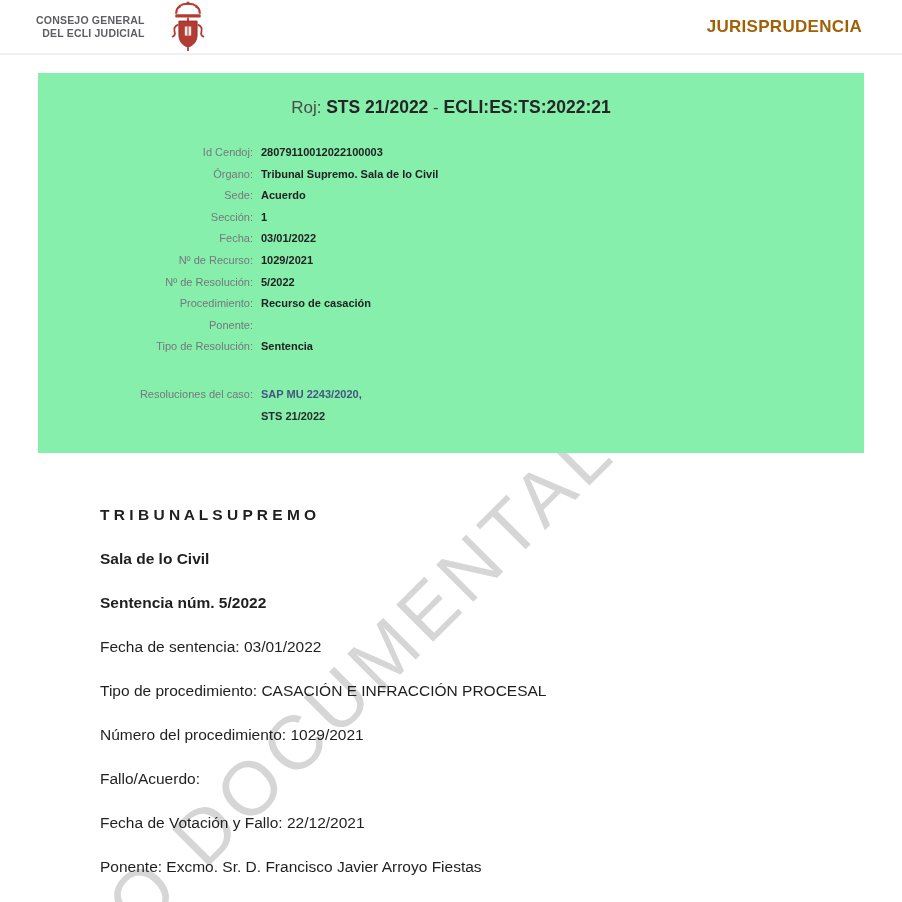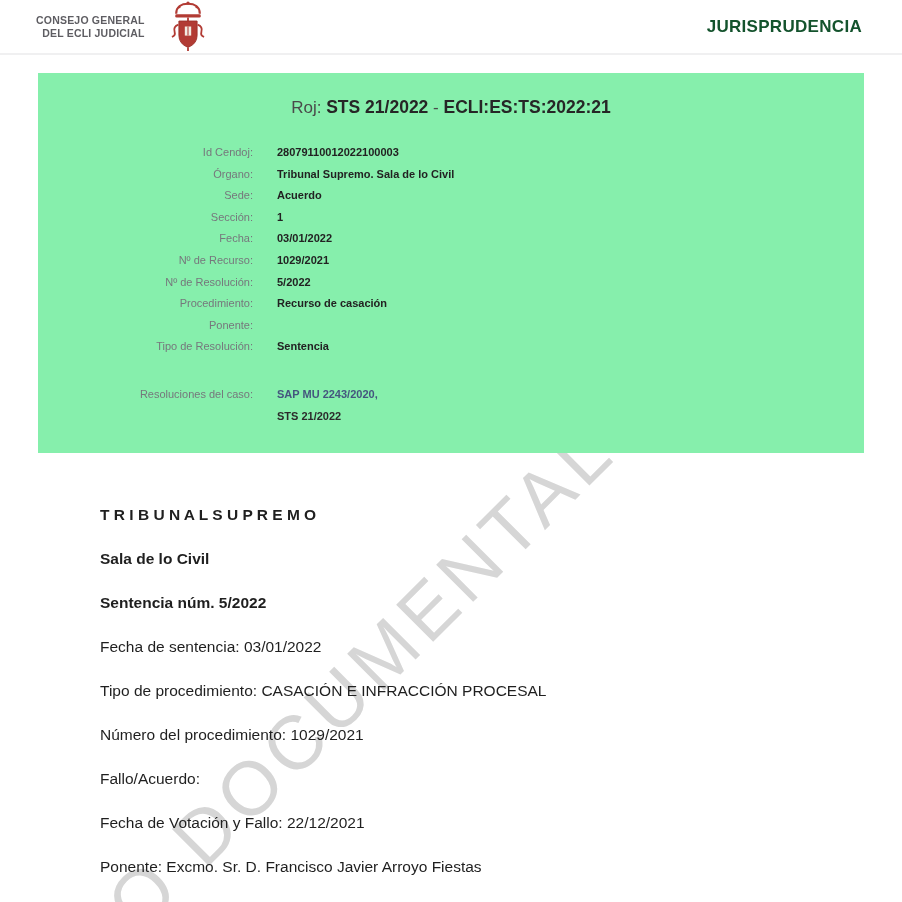--- a/index.html
+++ b/index.html
@@ -16,21 +16,21 @@
     height: 55px; padding: 0 40px 0 36px;
     display: flex; align-items: center; justify-content: space-between;
     background: #fff; border-bottom: 2px solid #f0f0f1;
   }
   .logo { display: flex; align-items: center; gap: 23px; cursor: pointer; }
   .logo-text {
     text-align: right; font-size: 10.5px; font-weight: 700;
     color: #5e5d62; line-height: 13px; letter-spacing: 0.2px;
   }
   .section-title {
-    font-size: 17px; font-weight: 700; color: #14532d; letter-spacing: 0.3px;
+    font-size: 17px; font-weight: 700; color: #a16207; letter-spacing: 0.3px;
   }
 
   
   .watermark { position: absolute; left: 0; top: 0; z-index: 1; pointer-events: none; }
   .watermark text {
     font-family: "Liberation Sans", sans-serif;
     font-size: 76px; font-weight: 400; letter-spacing: 6px; fill: #d6d6d6;
   }
 
   
@@ -41,21 +41,21 @@
     padding: 24px 0 26px 0;
   }
   .doc-title {
     margin: 0 0 24px 0; text-align: center;
     font-size: 17px; font-weight: 400; color: #4a4a4a;
   }
   .doc-title b { color: #262626; font-size: 17.5px; font-weight: 700; }
 
   .frow { display: flex; font-size: 11px; line-height: 21.6px; }
   .flabel { flex: none; width: 215px; text-align: right; color: #76777c; }
-  .fvalue { margin-left: 24px; font-weight: 700; color: #222222; }
+  .fvalue { margin-left: 8px; font-weight: 700; color: #222222; }
 
   .resoluciones { margin-top: 26px; }
   .case-link {
     display: block; color: #44567e; font-weight: 700;
     text-decoration: none; cursor: pointer;
   }
   .case-current { color: #2b2b2b; font-weight: 700; }
 
   .doc-body { margin: 48px 40px 0 83px; }
   .bline { margin: 17px; font-size: 15.5px; line-height: 27px; color: #1f1f1f; }

